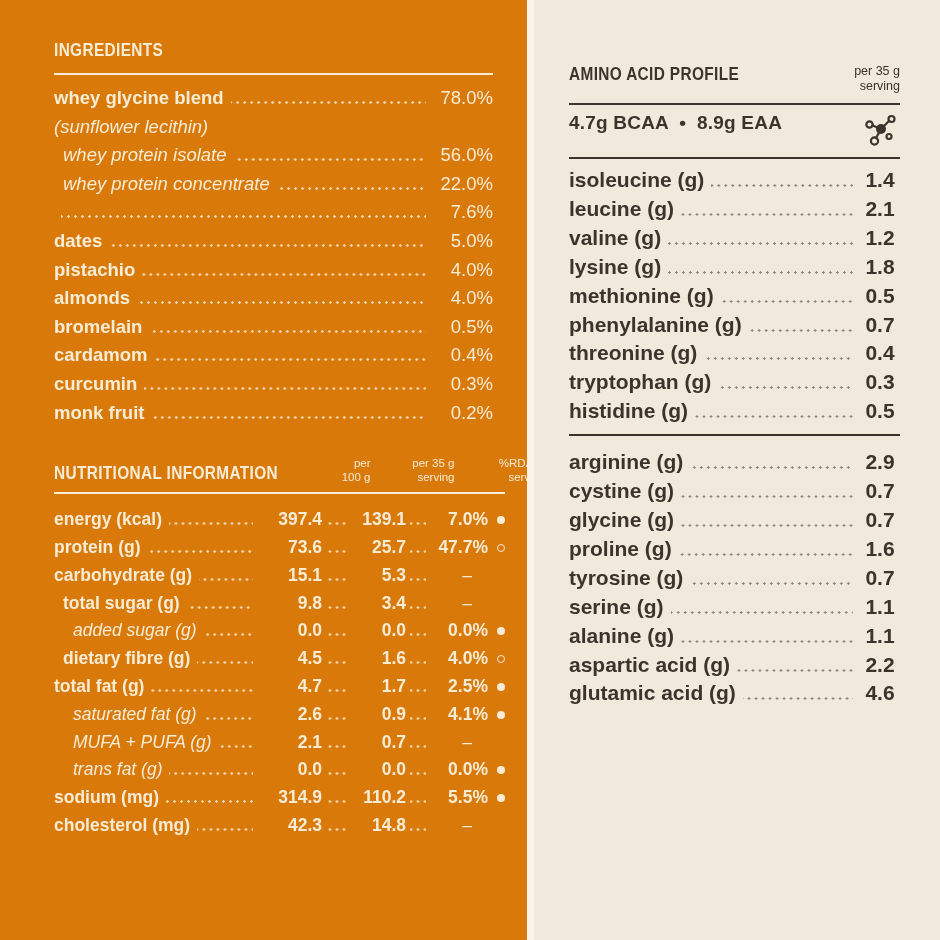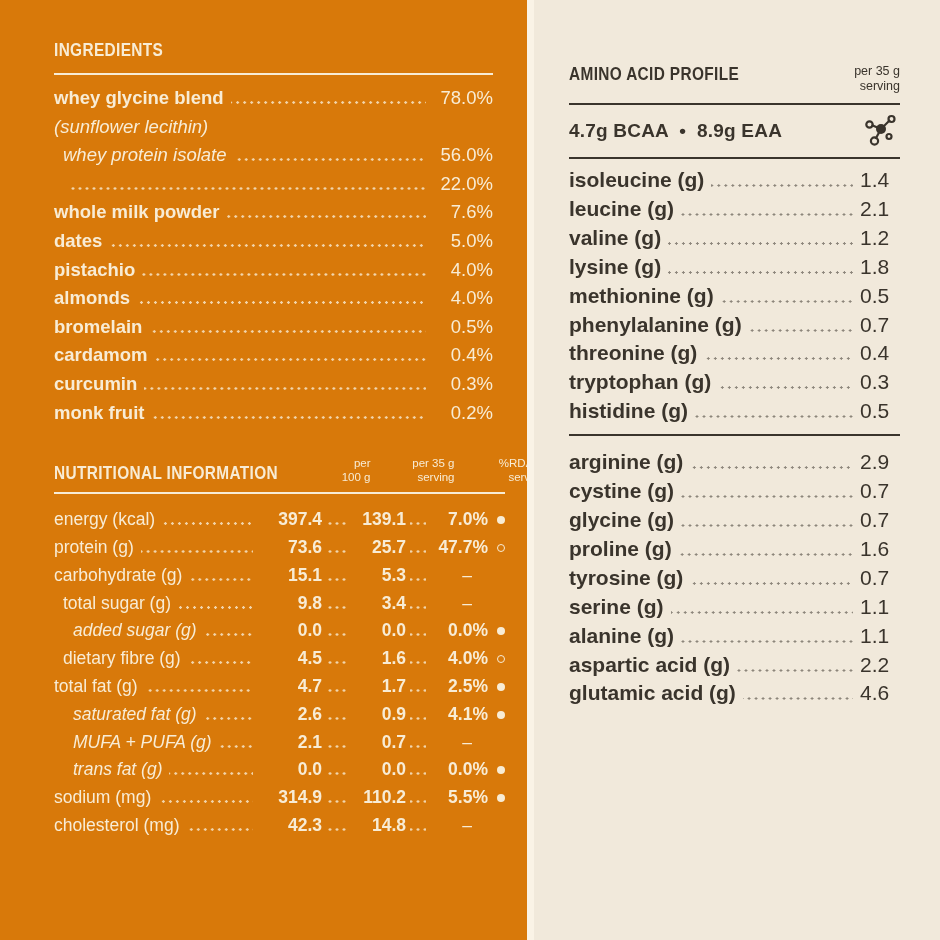--- a/index.html
+++ b/index.html
@@ -37,51 +37,51 @@
   .ing-val{flex:none;min-width:60px;text-align:right;font-weight:400;font-style:normal}
 
   .nut-header{display:flex;align-items:flex-end;margin-top:30px}
   .nut-header .hd{flex:1}
   .colheads{display:flex;align-items:flex-start}
   .ch{font-size:11.5px;line-height:13.5px;font-weight:400;text-align:right;white-space:nowrap}
   .w1{width:62px}.g1{width:30px}.w2{width:54px}.g2{width:24px}.w3{width:58px}.wm{width:17px}
   .nut-rule{margin-top:8px}
   .nut-list{margin-top:12px}
   .nut-row{line-height:27.8px;font-size:17.5px}
-  .nut-row .lbl{font-weight:400;white-space:nowrap}
+  .nut-row .lbl{font-weight:700;white-space:nowrap}
   .nut-row .lbl.it{font-weight:400;font-style:italic}
   .nv{flex:none;text-align:right;font-weight:700}
   .nv.v1{width:62px}.nv.v2{width:54px}.nv.v3{width:58px}
   .nut-row .gdots.g1{width:22px}
   .nut-row .gdots.g2{width:16px}
   .v3.dash{padding-right:16px;font-weight:400}
   .mk{width:17px;flex:none;align-self:center;display:flex;justify-content:flex-end}
   .mk .dot{width:8px;height:8px;border-radius:50%;background:var(--cream)}
   .mk .ring{width:8px;height:8px;border-radius:50%;border:1.8px solid var(--cream)}
 
   
   .strip{width:7px;height:940px;background:var(--strip);flex:none}
 
   
   .right{flex:1;height:940px;background:var(--beige);color:var(--dark);
          padding:64px 40px 0 35px}
   .amino-header{display:flex;align-items:flex-start;justify-content:space-between}
   .serv-note{font-size:12.5px;line-height:15px;text-align:right;font-weight:400}
   .rule-d{border:none;border-top:2px solid var(--dark)}
   .amino-title-rule{margin-top:9px}
-  .summary{display:flex;align-items:center;justify-content:space-between;padding:7px 0}
+  .summary{display:flex;align-items:flex-start;justify-content:space-between;padding:7px 0}
   .summary-text{font-size:19px;font-weight:700;letter-spacing:.2px;white-space:pre}
   .mol-icon svg{display:block}
   .a-list{margin-top:7px}
   .a-list.second{margin-top:12px}
   .a-row{line-height:28.9px;font-size:21px}
   .a-row .lbl{font-weight:700;white-space:nowrap}
   .a-row .leader{background-image:radial-gradient(circle,var(--dark-dots) 1px,transparent 1.4px);
                  background-size:7px 3px}
-  .a-val{flex:none;min-width:40px;text-align:left;font-weight:400}
+  .a-val{flex:none;min-width:40px;text-align:center;font-weight:700}
   .group-rule{margin:8px 0 0}
 </style>
 </head>
 <body>
 
 <section class="left">
   <h2 class="hd">INGREDIENTS</h2>
   <hr class="rule-c ing-rule">
   <div class="ing-list" id="ing-list">
       <div class="row ing-row">
@@ -91,25 +91,25 @@
       </div>
       <div class="row ing-row it">
         <span class="lbl">(sunflower lecithin)</span>
       </div>
       <div class="row ing-row it ind1">
         <span class="lbl">whey protein isolate</span>
         <span class="leader"></span>
         <span class="ing-val">56.0%</span>
       </div>
       <div class="row ing-row it ind1">
+        <span class="lbl">whey protein concentrate</span>
         <span class="leader"></span>
         <span class="ing-val">22.0%</span>
       </div>
       <div class="row ing-row">
-        <span class="lbl">whole milk powder</span>
         <span class="leader"></span>
         <span class="ing-val">7.6%</span>
       </div>
       <div class="row ing-row">
         <span class="lbl">dates</span>
         <span class="leader"></span>
         <span class="ing-val">5.0%</span>
       </div>
       <div class="row ing-row">
         <span class="lbl">pistachio</span>

